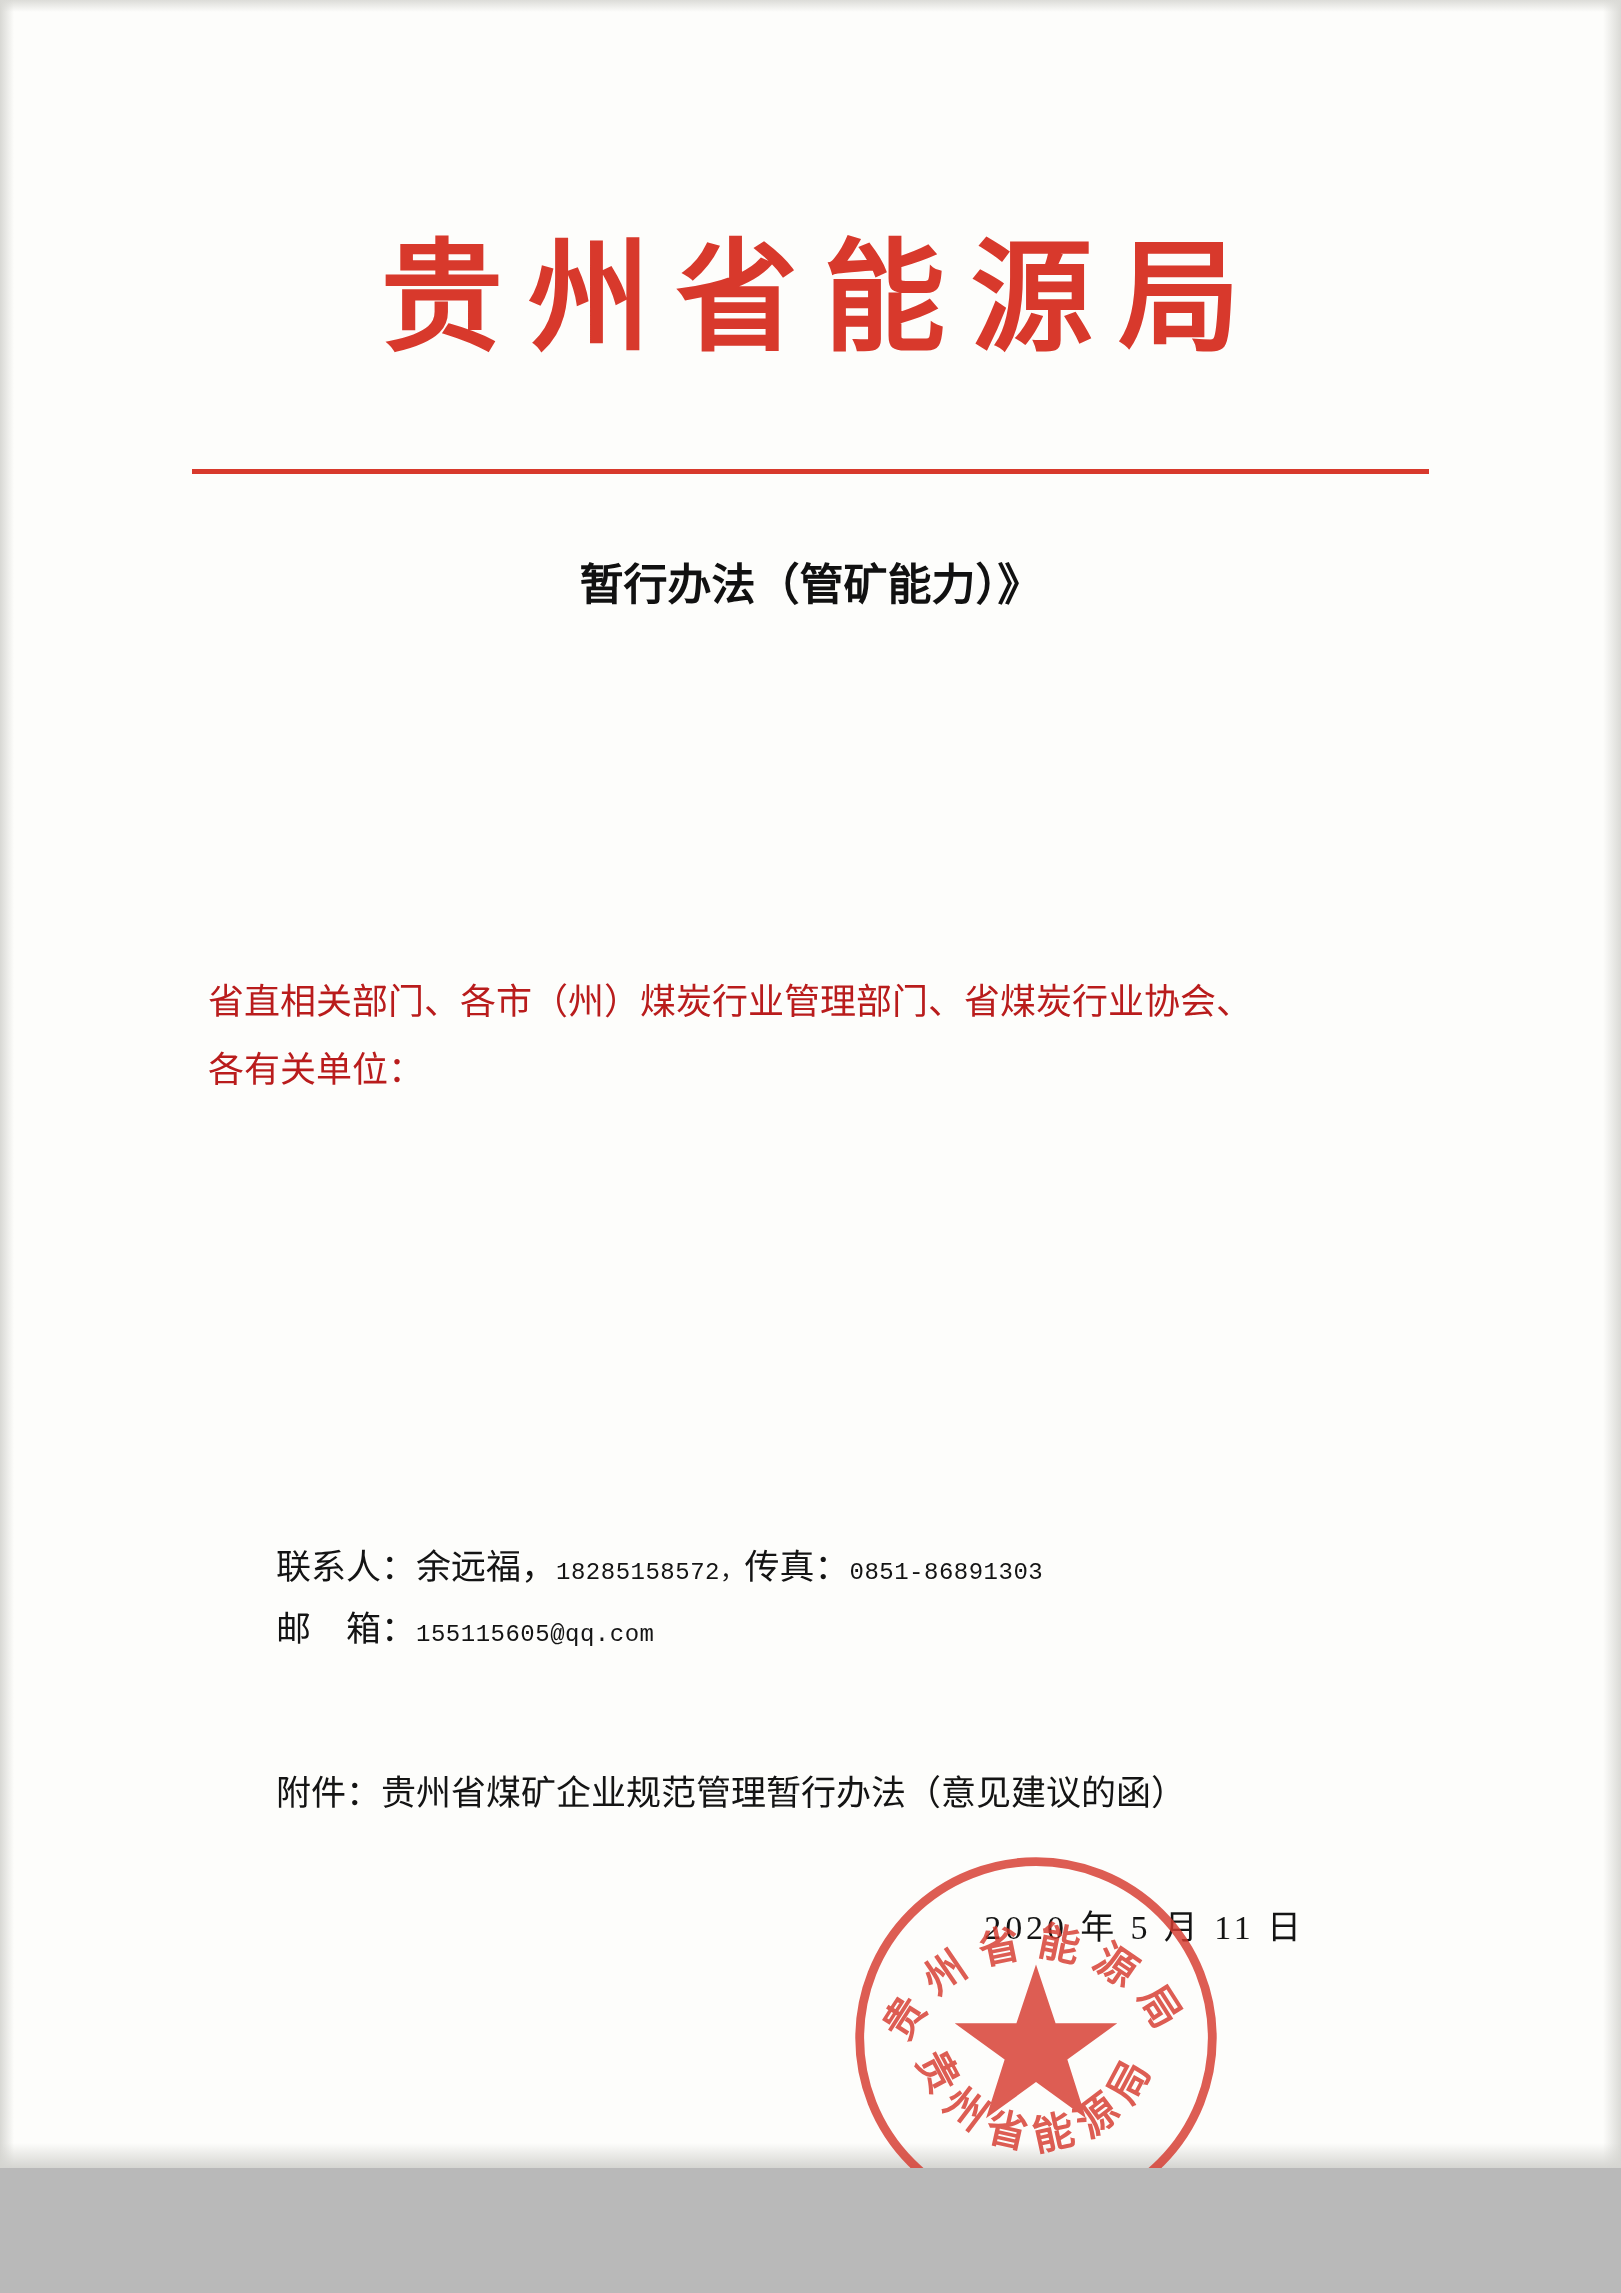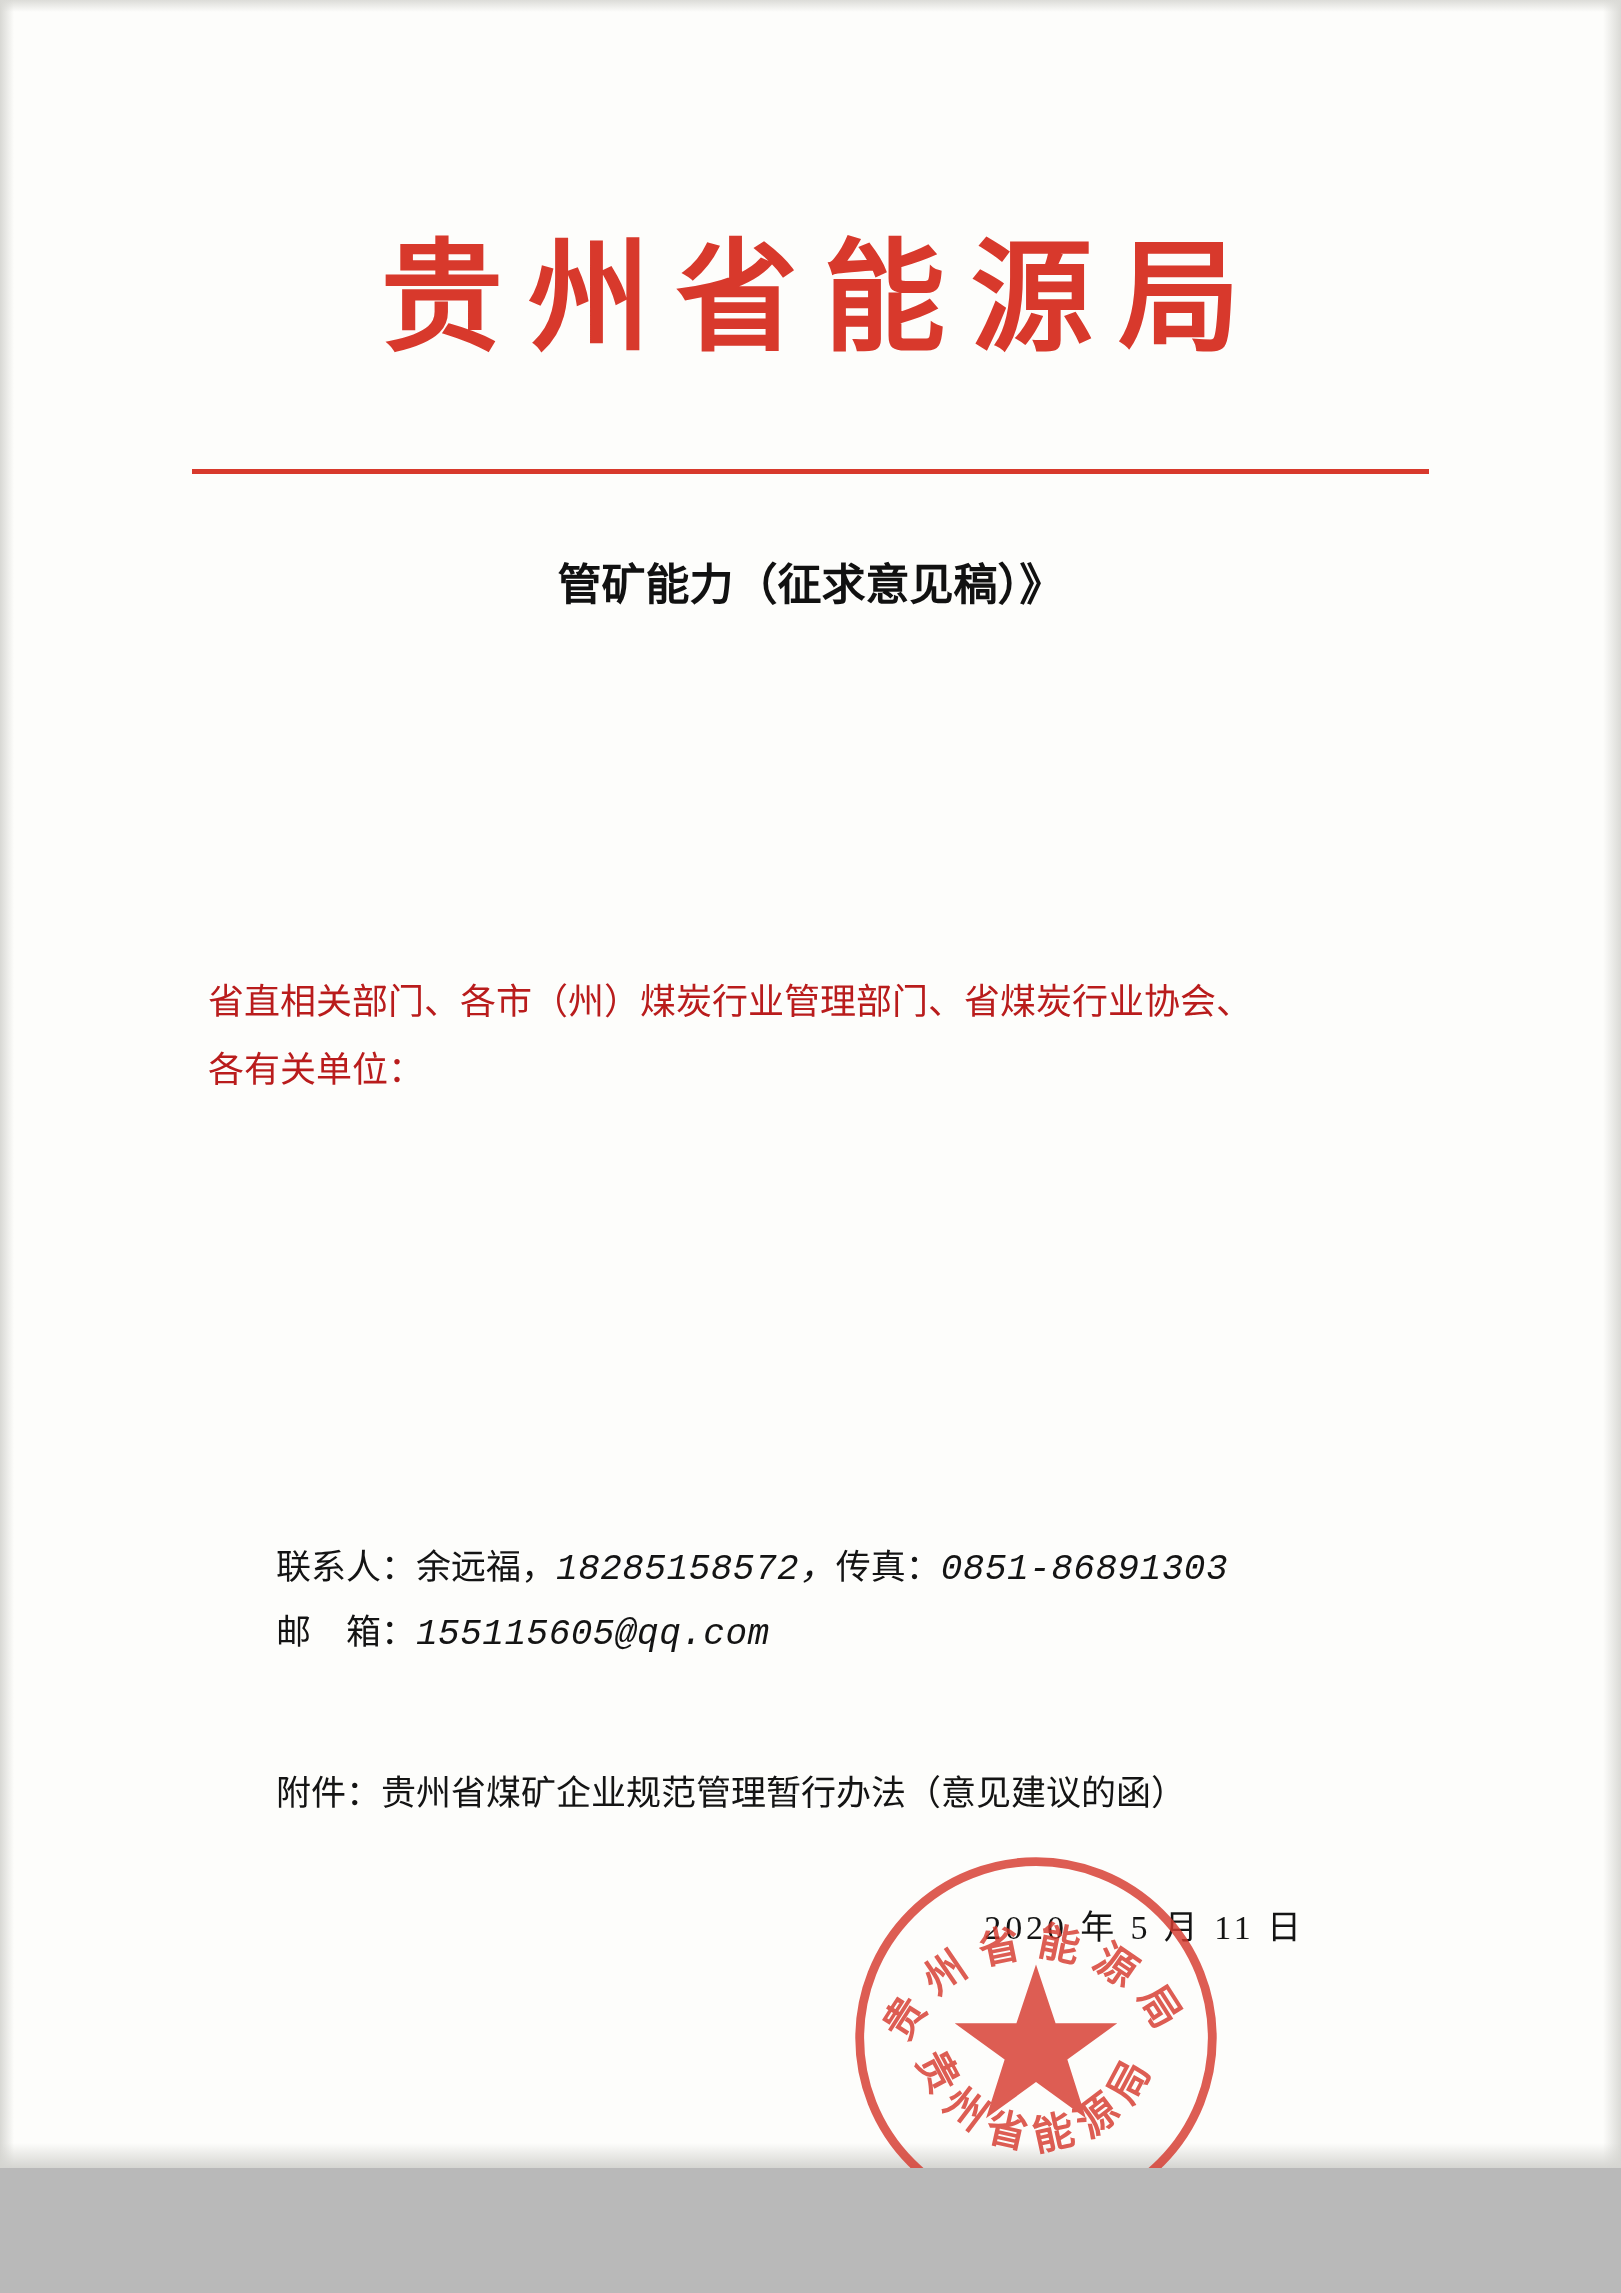--- a/index.html
+++ b/index.html
@@ -112,23 +112,22 @@
     left: 276px;
     right: 192px;
     top: 1537px;
     font-size: 35px;
     line-height: 1.78;
     color: #141414;
   }
   .contact-block p { margin: 0; }
   .mono-ish {
     font-family: "Liberation Mono", "DejaVu Sans Mono", monospace;
-    font-size: 36px;
+    font-size: 24px;
     letter-spacing: 0.5px;
-    font-style: italic;
   }
 
   .attachment {
     position: absolute;
     left: 276px;
     right: 192px;
     top: 1764px;
     font-size: 35px;
     line-height: 1.7;
     color: #141414;
@@ -170,21 +169,21 @@
   <div class="paper-edge-top"></div>
   <div class="paper-edge-left"></div>
   <div class="paper-edge-right"></div>
   <div class="paper-edge-bottom"></div>
 
   <div class="masthead">贵州省能源局</div>
 
   <div class="red-rule"></div>
 
   <div class="doc-title">
-    <span class="line">管矿能力（征求意见稿）》</span>
+    <span class="line">暂行办法（管矿能力）》</span>
   </div>
 
   <div class="body-block">
     <p>省直相关部门、各市（州）煤炭行业管理部门、省煤炭行业协会、</p>
     <p>各有关单位：</p>
   </div>
 
   <div class="contact-block">
     <p>
       <span>联系人：</span><span>余远福，</span><span class="mono-ish">18285158572，</span><span>传真：</span><span class="mono-ish">0851-86891303</span>

